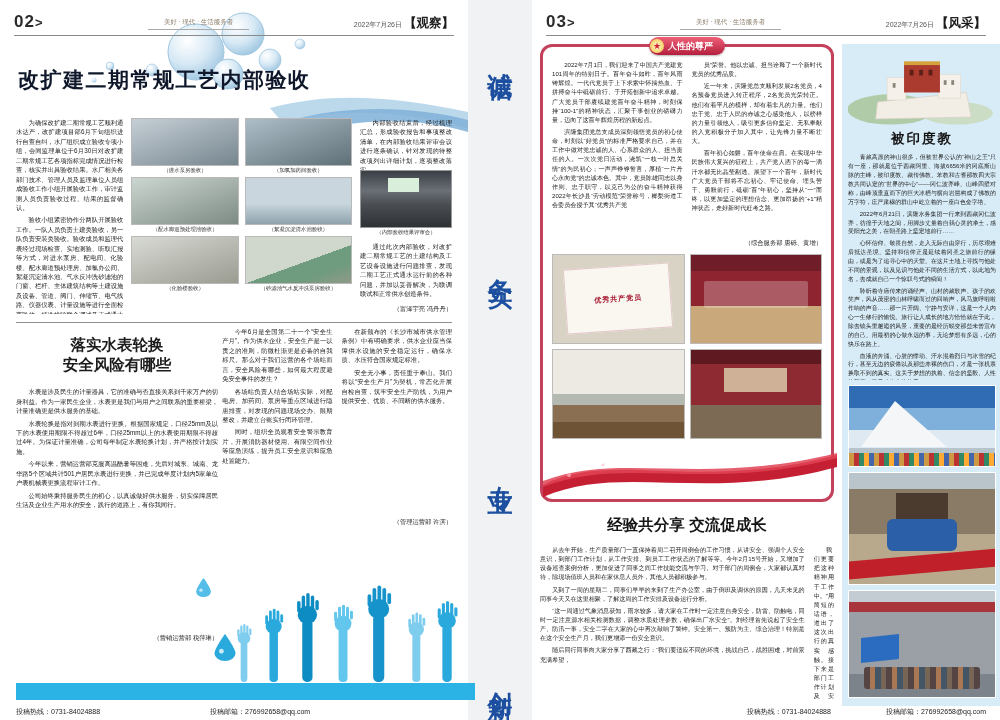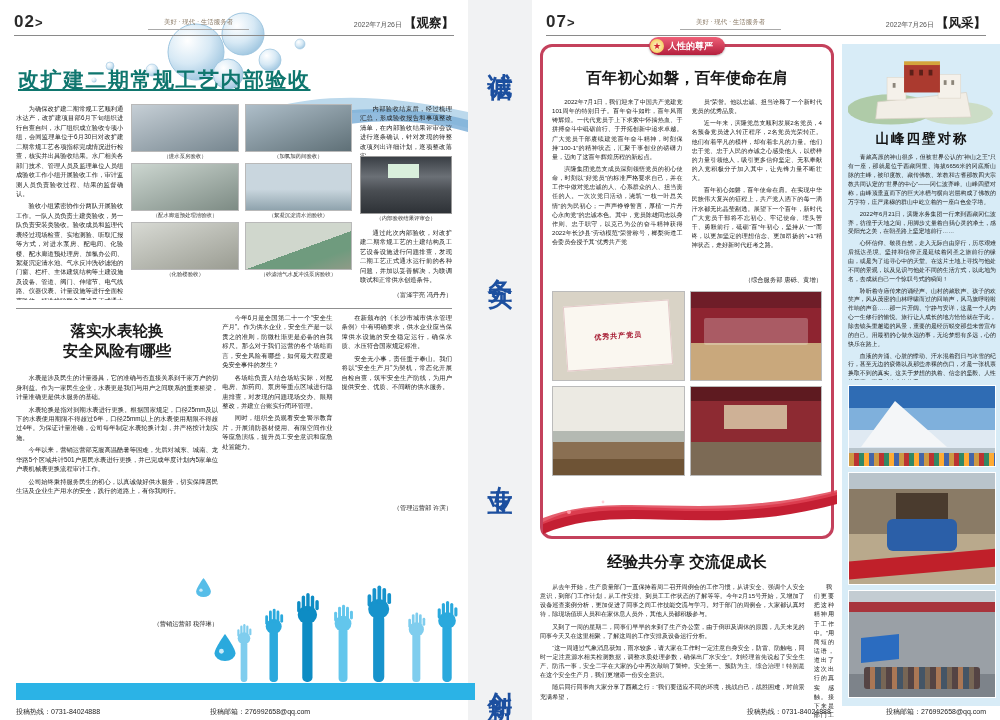--- a/index.html
+++ b/index.html
@@ -11,21 +11,21 @@
     margin:0 14px;border-bottom:1.5px solid #8a8a8a;padding-bottom:3px;position:relative;z-index:3;}
   .pageno{font-size:17px;font-weight:bold;color:#2b2b2b;letter-spacing:1px;}
   .pageno .chev{font-size:13px;font-weight:bold;}
   .slogan{font-size:6.5px;color:#8a7a66;font-family:"Liberation Serif","DejaVu Serif",serif;
     border-bottom:1px solid #aaa;padding:0 16px 2px;transform:translateY(-2px);}
   .dateline{font-size:7px;color:#555;}
   .dateline b{font-size:12.5px;color:#1d1d1d;font-family:"Liberation Serif","DejaVu Serif",serif;margin-left:2px;}
   
   .toparts{position:absolute;top:0;left:0;width:468px;height:150px;pointer-events:none;z-index:1;}
   
-  .lead-headline{font-size:21px;font-weight:bold;color:#0f766e;margin:30px 18px 10px;letter-spacing:1.5px;position:relative;z-index:2;text-decoration:underline;}
+  .lead-headline{font-size:21px;font-weight:bold;color:#0f172a;margin:30px 18px 24px;letter-spacing:1.5px;position:relative;z-index:2;}
   .lead-grid{display:flex;gap:8px;padding:0 16px;height:198px;position:relative;z-index:2;}
   .txt{font-size:6.3px;line-height:1.5;text-align:justify;color:#222;}
   .txt p{margin:0 0 3px;text-indent:2em;}
   .col-intro{width:112px;height:196px;overflow:hidden;}
   .photo-grid{width:230px;display:grid;grid-template-columns:1fr 1fr;gap:0 6px;align-content:start;}
   figure{margin:0;}
   .ph{height:46px;border:0.5px solid #b9b9b9;}
   figcaption{font-size:5.4px;text-align:center;color:#333;margin:1px 0 3px;}
   .col-right{width:96px;display:flex;flex-direction:column;}
   .t-sm{height:52px;overflow:hidden;}
@@ -316,34 +316,33 @@
   <div class="mid-strip">
     <span class="strip-word">诚信</span>
     <span class="strip-word">务实</span>
     <span class="strip-word">专业</span>
     <span class="strip-word">创新</span>
     <span class="strip-notch"></span>
   </div>
 
   <div class="page">
     <div class="masthead">
-      <div class="pageno"><span>07</span><span class="chev">&gt;</span></div>
+      <div class="pageno"><span>03</span><span class="chev">&gt;</span></div>
       <div class="slogan">美好 · 现代 · 生活服务者</div>
       <div class="dateline"><span>2022年7月26日</span><b>【风采】</b></div>
     </div>
 
     <div class="content-row">
       <div class="main-col">
 
         <div class="party-box">
           <div class="badge">
             <span class="badge-star">★</span>
             <span>人性的尊严</span>
           </div>
-          <div class="party-headline">百年初心如磐，百年使命在肩</div>
           <div class="cols">
             <div class="txt party-c1">
                 <p>2022年7月1日，我们迎来了中国共产党建党101周年的特别日子。百年奋斗如昨，百年风雨铸辉煌。一代代党员于上下求索中怀揣热血、于拼搏奋斗中砥砺前行、于开拓创新中追求卓越。广大党员干部赓续建党百年奋斗精神，时刻保持“100-1”的精神状态，汇聚干事创业的磅礴力量，迈向了这百年辉煌历程的新起点。</p>
                 <p>滨隆集团党总支成员深刻领悟党员的初心使命，时刻以“好党员”的标准严格要求自己，并在工作中做对党忠诚的人、心系群众的人、担当责任的人。一次次党日活动，浇筑“一枝一叶总关情”的为民初心；一声声铮铮誓言，厚植“一片丹心永向党”的忠诚本色。其中，党员陈雄同志以身作则、忠于职守，以克己为公的奋斗精神获得2022年长沙县“劳动模范”荣誉称号，榔梨街道工会委员会授予其“优秀共产党</p>
               </div>
             <div class="c">
                 <div class="txt party-c2t">
                   <p>员”荣誉。他以忠诚、担当诠释了一个新时代党员的优秀品质。</p>
                   <p>近一年来，滨隆党总支顺利发展2名党员，4名预备党员进入转正程序，2名党员光荣转正。他们有着平凡的模样，却有着非凡的力量。他们忠于党、忠于人民的赤诚之心感染他人，以榜样的力量引领他人，吸引更多信仰坚定、无私奉献的入党积极分子加入其中，让先锋力量不断壮大。</p>
                   <p>百年初心如磐，百年使命在肩。在实现中华民族伟大复兴的征程上，共产党人洒下的每一滴汗水都无比晶莹剔透。展望下一个百年，新时代广大党员干部将不忘初心、牢记使命、埋头苦干、勇毅前行，砥砺“百”年初心，坚持从“一”而终，以更加坚定的理想信念、更加昂扬的“+1”精神状态，走好新时代赶考之路。</p>
@@ -396,21 +395,21 @@
           <rect x="92" y="27" width="24" height="25" fill="#f5f1ea" stroke="#ddd5c8" stroke-width="0.6"></rect>
           <rect x="56" y="16" width="38" height="30" fill="#ab3a2f"></rect>
           <rect x="56" y="13" width="38" height="4" fill="#d4a43c"></rect>
           <rect x="62" y="22" width="4" height="6" fill="#5c1f18"></rect>
             <rect x="72" y="22" width="4" height="6" fill="#5c1f18"></rect>
           <rect x="82" y="22" width="4" height="6" fill="#5c1f18"></rect>
             <rect x="44" y="36" width="3" height="5" fill="#8c857a"></rect>
           <rect x="98" y="33" width="3" height="5" fill="#8c857a"></rect>
             <rect x="106" y="33" width="3" height="5" fill="#8c857a"></rect>
         </svg>
-        <div class="sb-title">山峰四壁对称</div>
+        <div class="sb-title">被印度教</div>
         <div class="sb-text">
             <p>青藏高原的神山很多，但被世界公认的“神山之王”只有一座，那就是位于西藏阿里、海拔6656米的冈底斯山脉的主峰，被印度教、藏传佛教、苯教和古耆那教四大宗教共同认定的“世界的中心”——冈仁波齐峰。山峰四壁对称，由峰顶垂直而下的巨大冰槽与横向岩层构成了佛教的万字符，庄严肃穆的群山中屹立着的一座白色金字塔。</p>
             <p>2022年6月21日，滨隆水务集团一行来到西藏冈仁波齐，彷徨于天地之间，用脚步丈量着自我心灵的净土，感受阳光之美，在朝圣路上坚定地前行……</p>
             <p>心怀信仰、敬畏自然，走入无际自由穿行，历尽艰难后抵达圣境。坚持和信仰正是延续着冈圣之旅前行的缘由，或是为了追寻心中的天堂。在这片土地上寻找与他处不同的景观，以及见识与他处不同的生活方式，以此地为名，去成就自己一个惊叹号式的瞬间！</p>
             <p>聆听着寺庙传来的诵经声、山村的藏歌声、孩子的欢笑声，风从茂密的山林呼啸而过的回响声，风马旗呼啦啦作响的声音……那一片开阔、宁静与安详，这是一个人内心一生修行的愉悦。旅行让人成长的地方恰恰就在于此，除去镜头里邂逅的风景，重要的是经历蜕变那些未曾宣布的自己。用最初的心做永远的事，无论梦想有多远，心的快乐在路上。</p>
             <p>血液的奔涌、心脏的悸动、汗水混着烈日与冰雪的纪行，甚至无边的疲倦以及那些赤裸的伤口，才是一张机票换取不到的真实。这关于梦想的执着、信念的坚毅、人性的尊严，更是对生命的热爱！</p>
           </div>
         <div class="sb-ph sb-mountain"></div>
         <div class="sb-ph sb-monastery">
             <div class="gate"></div>

